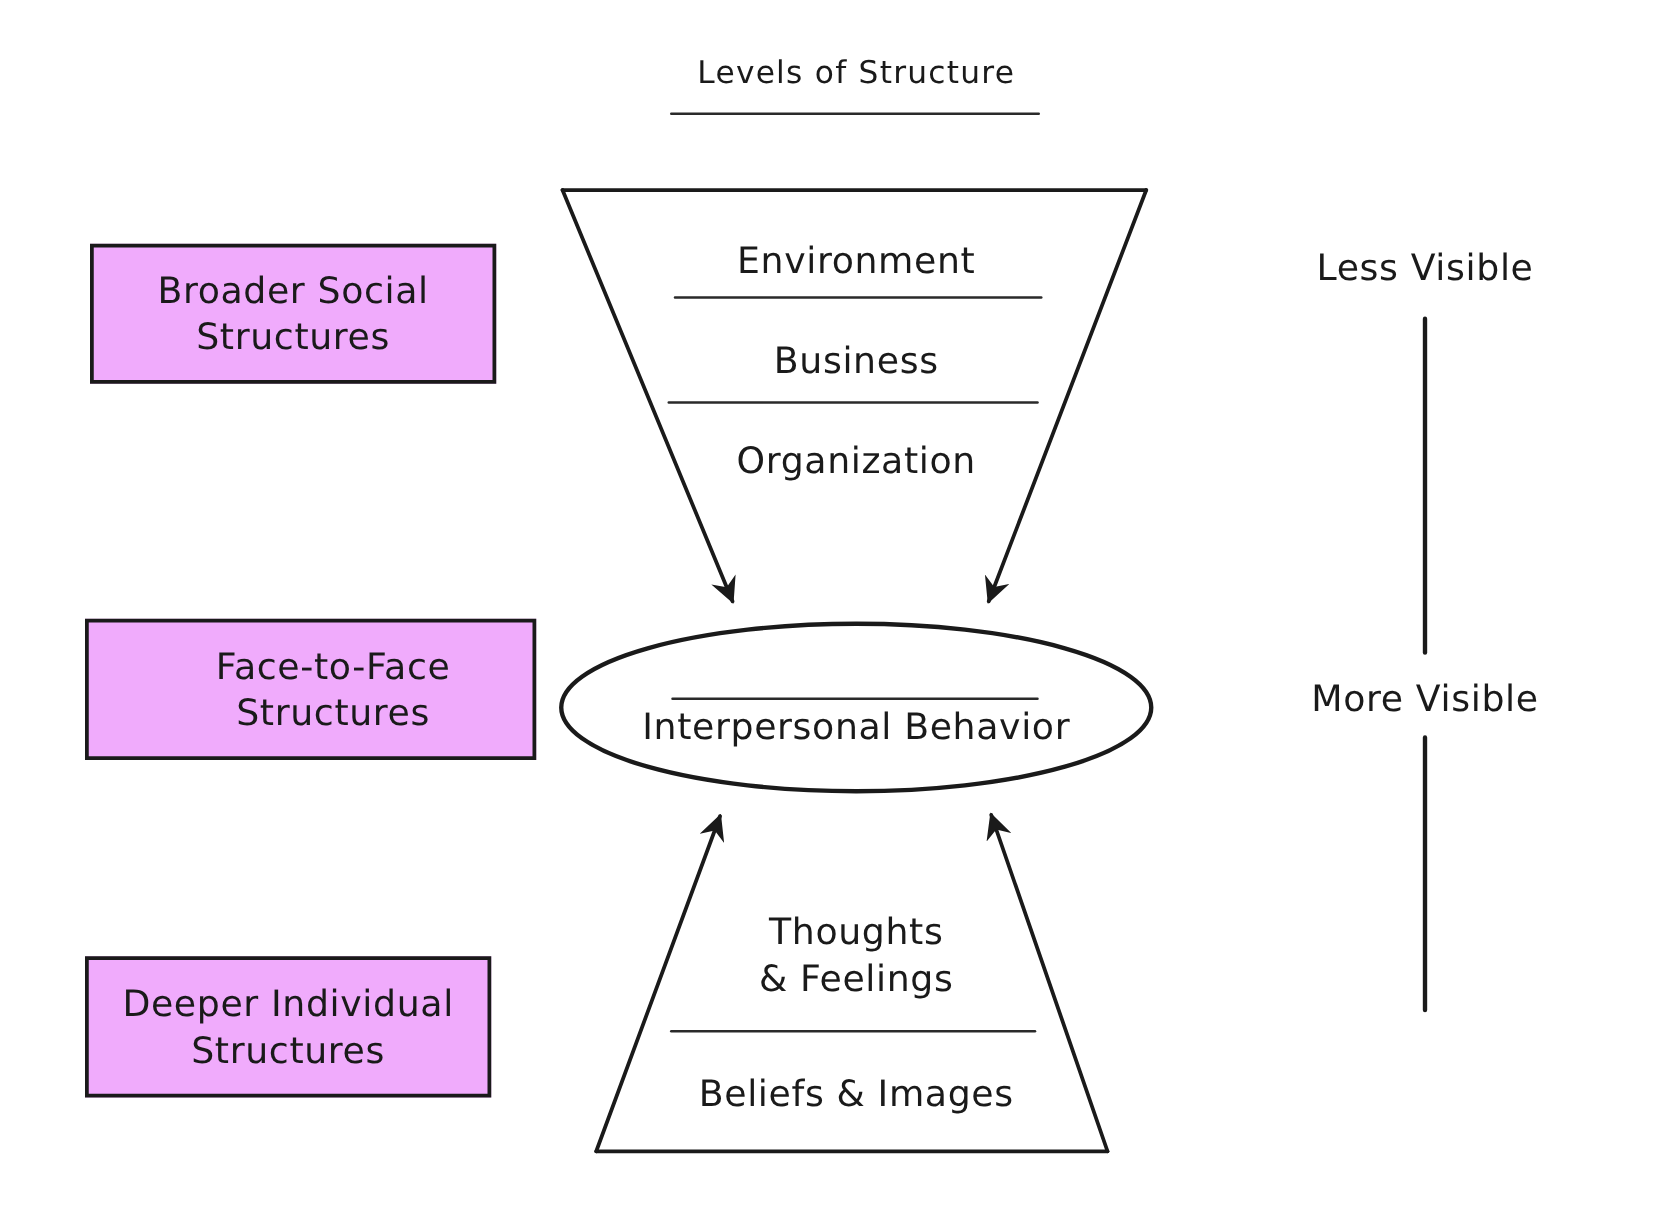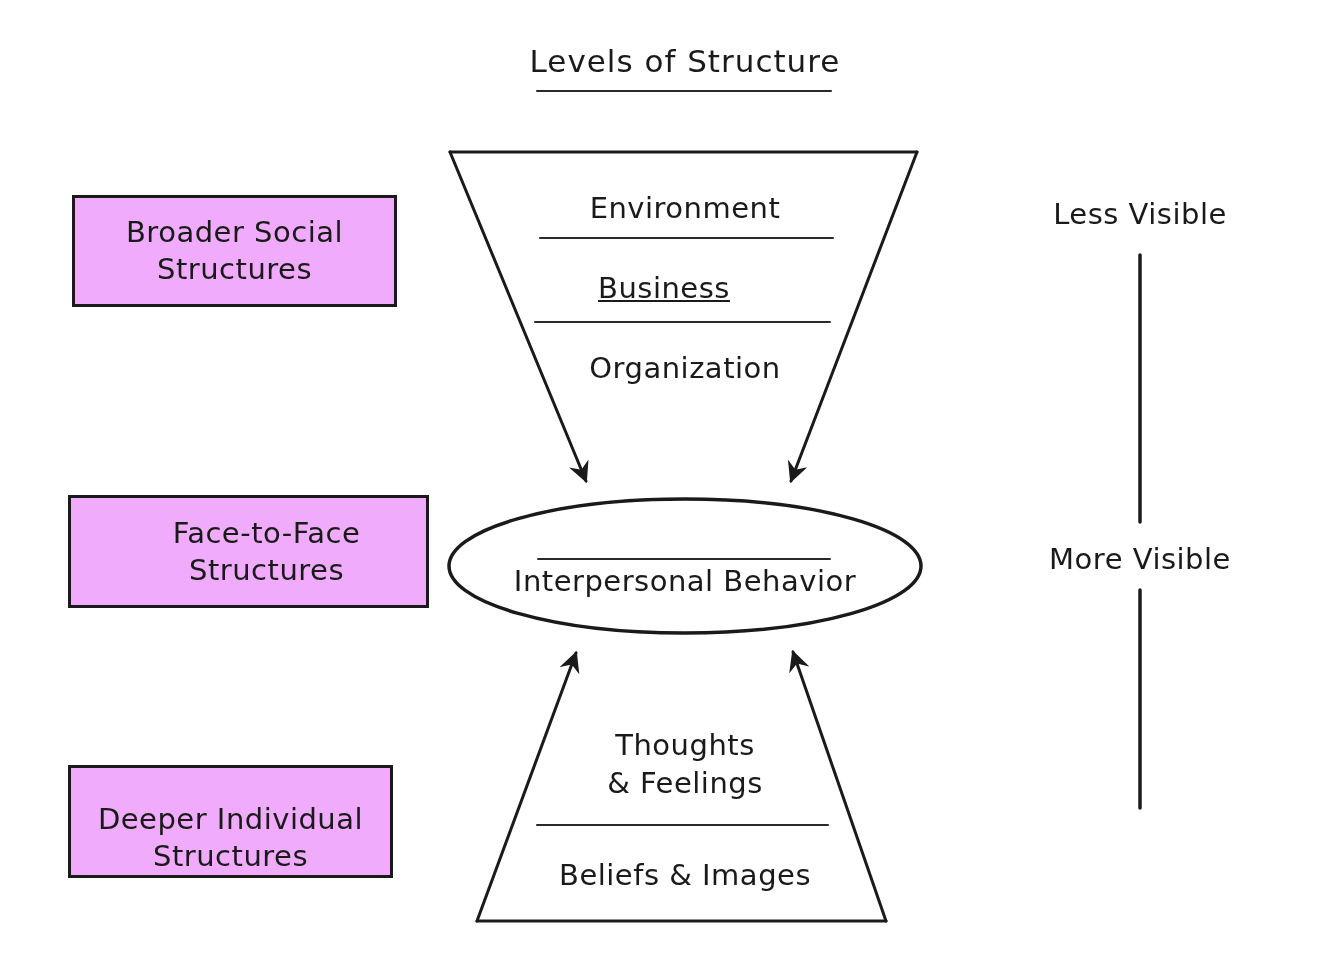--- a/index.html
+++ b/index.html
@@ -24,21 +24,21 @@
   .lbl {
     position: absolute;
     font-size: 29px;
     line-height: 1.27;
     text-align: center;
     color: #1a1a1a;
     white-space: pre-line;
     letter-spacing: 0.5px;
   }
   .title-lbl {
-    font-size: 31px;
+    font-size: 25px;
     letter-spacing: 1px;
   }
   .side-box {
     position: absolute;
     border: 3px solid #1a1a1a;
     background: #f0abfc;
     display: flex;
     align-items: center;
     justify-content: center;
   }
@@ -86,27 +86,27 @@
   <div class="lbl title-lbl" style="left:435px; top:42px; width:500px;">Levels of Structure</div>
 
   <div class="side-box" style="left:72px; top:195px; width:319px; height:106px;">
     <div class="lbl">Broader Social
 Structures</div>
   </div>
   <div class="side-box" style="left:68px; top:495px; width:319px; height:107px;padding-left:36px;">
     <div class="lbl">Face-to-Face
 Structures</div>
   </div>
-  <div class="side-box" style="left:68px; top:765px; width:319px; height:107px;align-items:flex-end;">
+  <div class="side-box" style="left:68px; top:765px; width:319px; height:107px;">
     <div class="lbl">Deeper Individual
 Structures</div>
   </div>
 
   <div class="lbl" style="left:485px; top:190px; width:400px;">Environment</div>
-  <div class="lbl" style="left:464px; top:270px; width:400px;text-decoration:underline;">Business</div>
+  <div class="lbl" style="left:485px; top:270px; width:400px;">Business</div>
   <div class="lbl" style="left:485px; top:350px; width:400px;">Organization</div>
 
   <div class="lbl" style="left:485px; top:563px; width:400px;">Interpersonal Behavior</div>
 
   <div class="lbl thoughts-lbl" style="left:485px; top:726px; width:400px;">Thoughts
 &amp; Feelings</div>
   <div class="lbl" style="left:485px; top:857px; width:400px;">Beliefs &amp; Images</div>
 
   <div class="lbl" style="left:1010px; top:196px; width:260px;">Less Visible</div>
   <div class="lbl" style="left:1010px; top:541px; width:260px;">More Visible</div>

